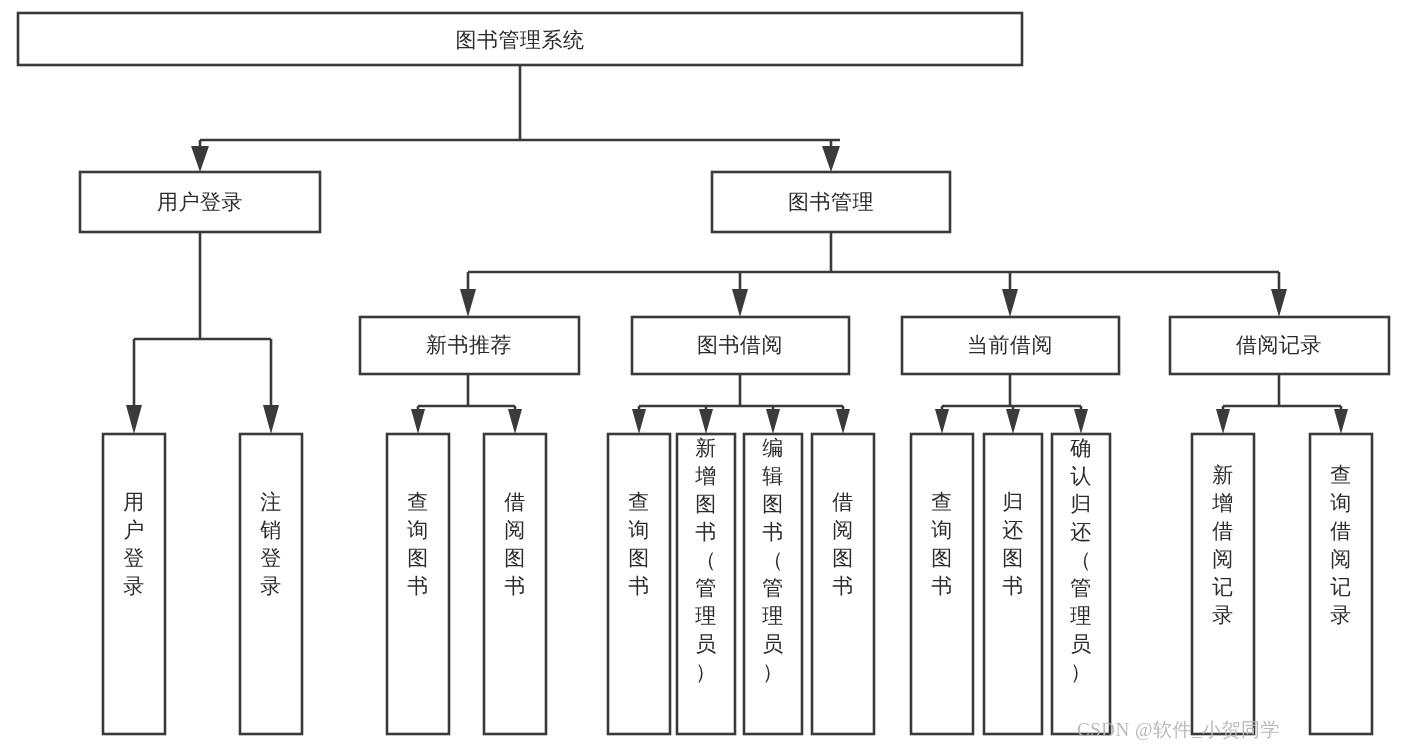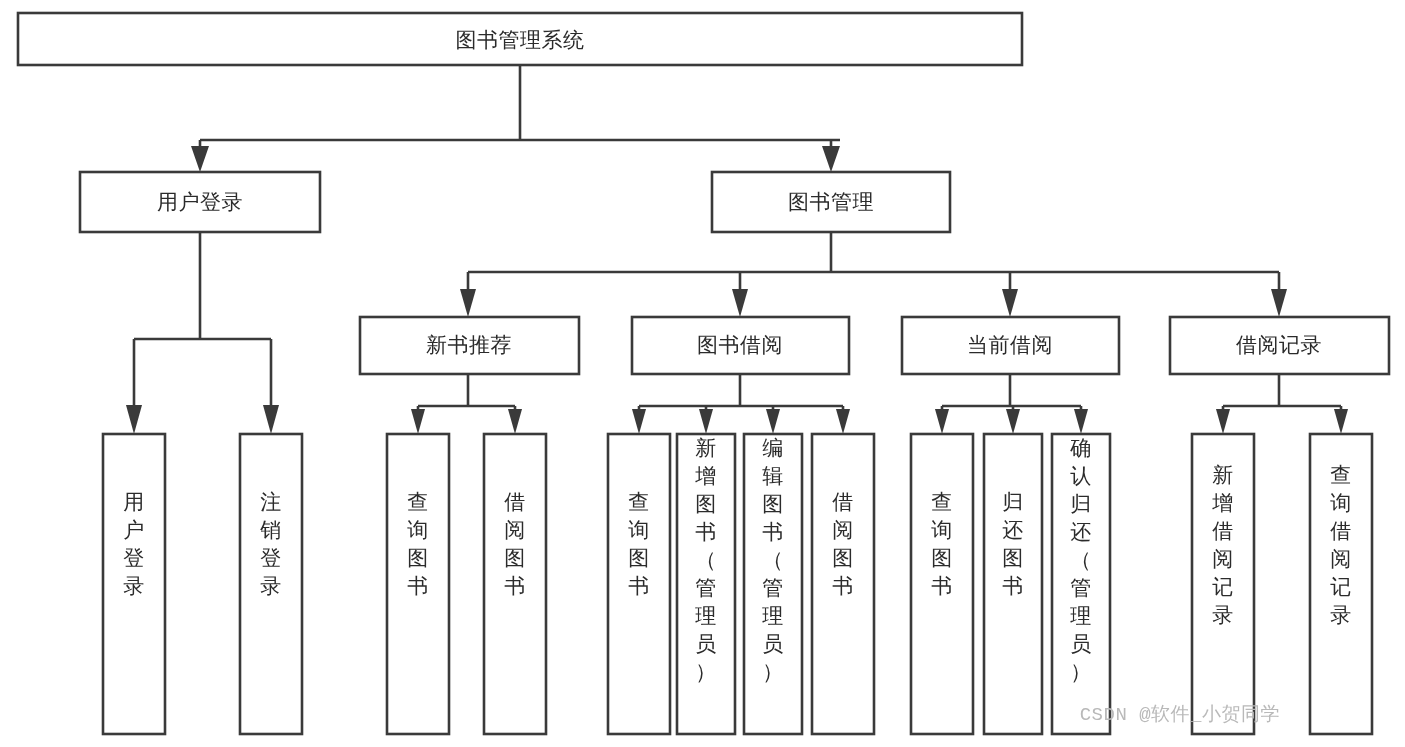--- a/index.html
+++ b/index.html
@@ -52,22 +52,22 @@
     fill: none;
     stroke-linecap: butt;
   }
   .arrow-head {
     fill: #3a3a3a;
     stroke: none;
   }
   .watermark-text {
     position: absolute;
     right: 8px;
-    bottom: 20px;
-    font-family: Liberation Mono, monospace;
+    bottom: 4px;
+    font-family: Liberation Serif, serif;
     font-size: 19px;
     color: #b9b9b9;
     white-space: nowrap;
     letter-spacing: 0.5px;
     pointer-events: none;
   }
 </style>
 </head>
 <body>
 

